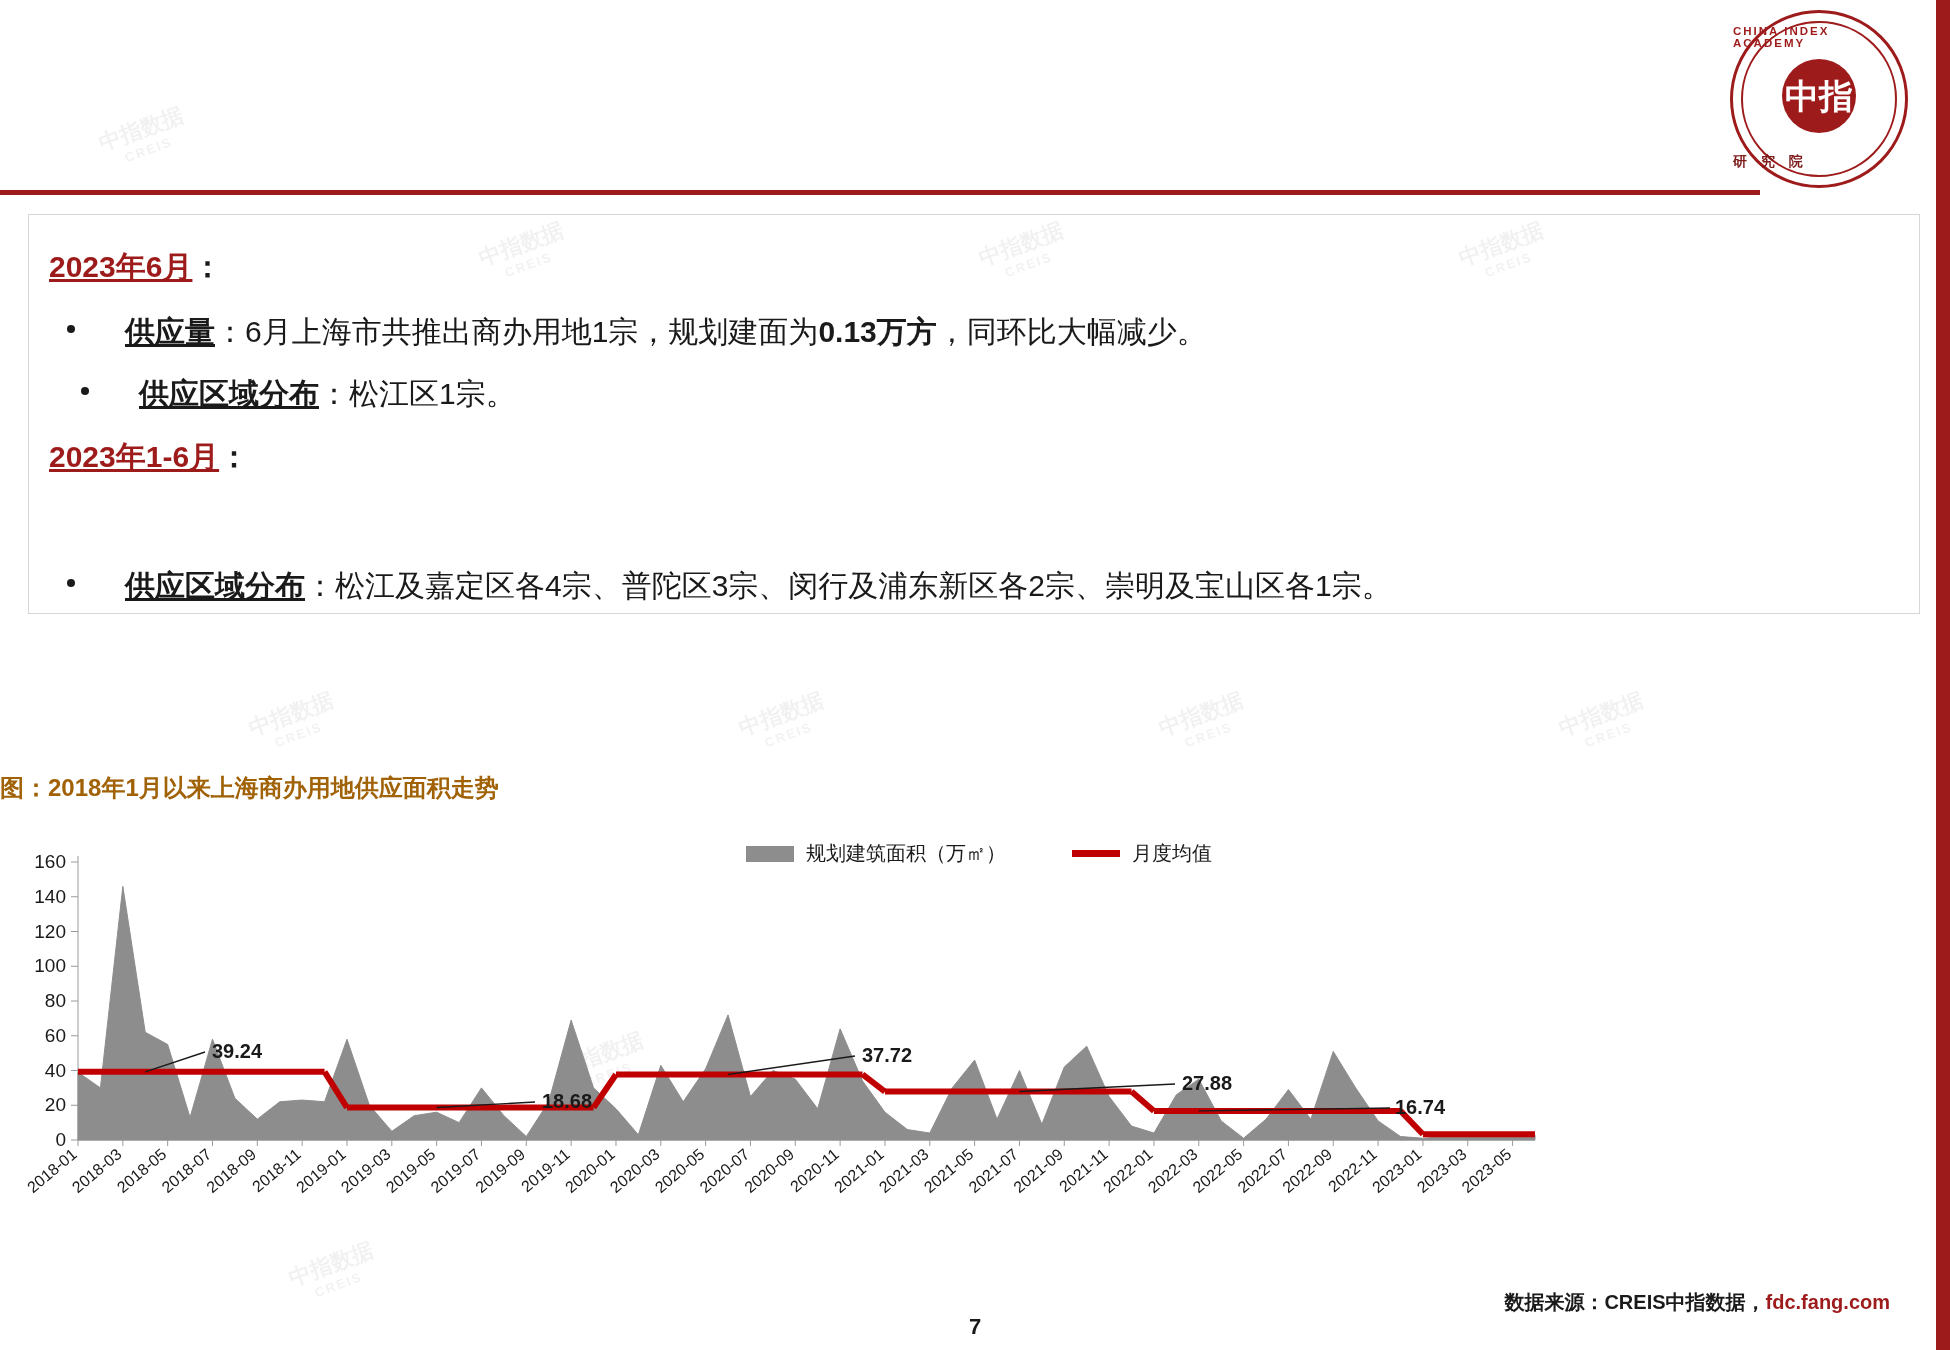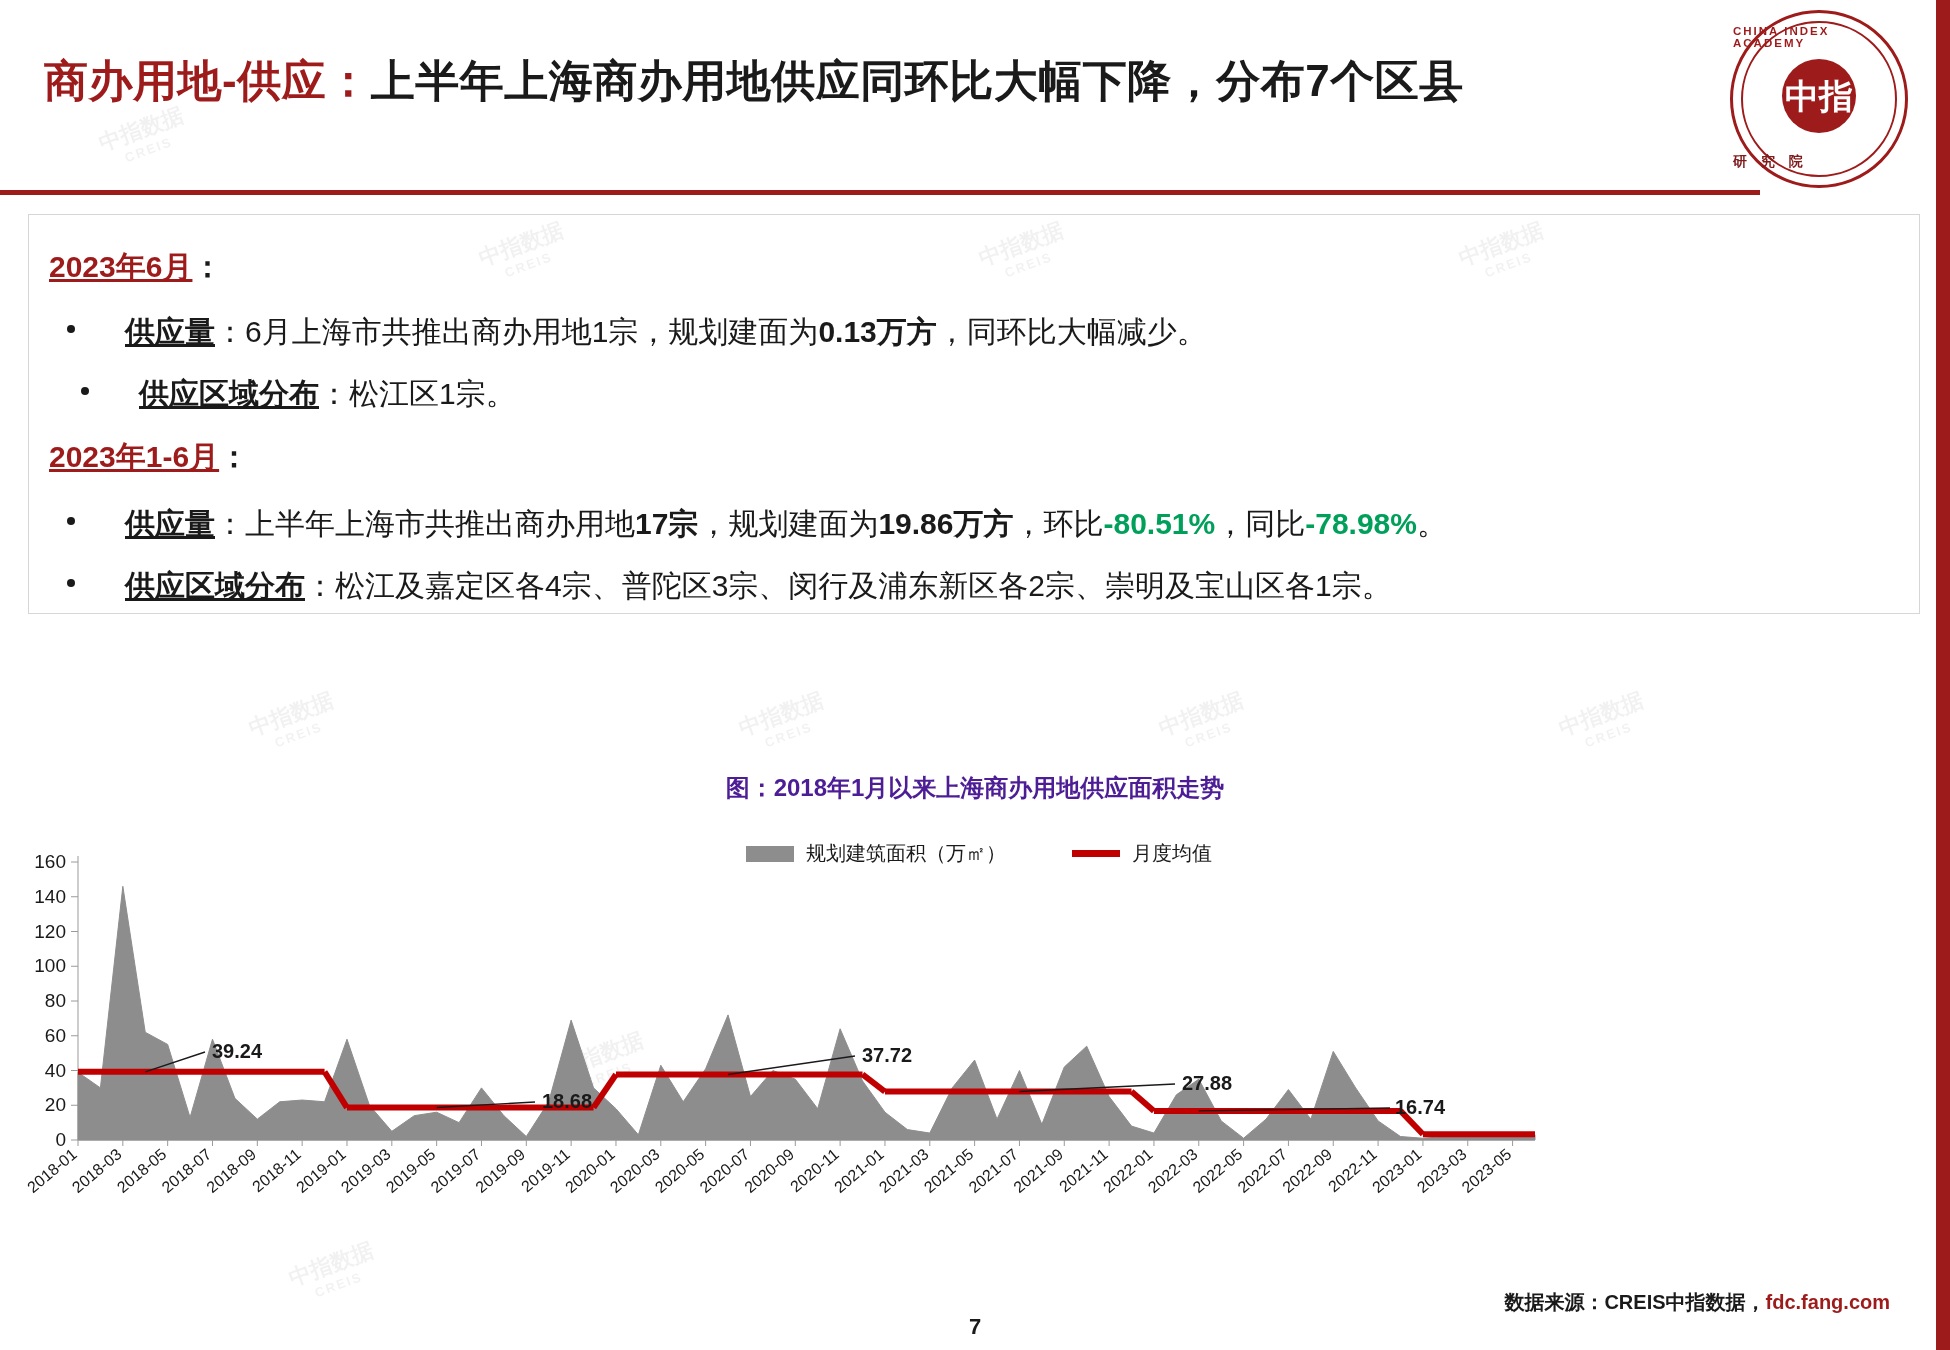--- a/index.html
+++ b/index.html
@@ -123,24 +123,23 @@
   }
   .bullet .btxt { display: inline-block; margin-left: 58px; }
   .bullet b.key { text-decoration: underline; }
   .green { color: #00a05a; font-weight: bold; }
 
   
   .chart-title {
     position: absolute;
     left: 0; top: 772px;
     width: 1950px;
-    text-align: center;
     font-size: 24px;
     font-weight: bold;
-    color: #4c1d95;
+    color: #a16207;
   }
   .legend {
     position: absolute;
     left: 0; top: 840px;
     width: 1950px;
     text-align: center;
     font-size: 20px;
     color: #1a1a1a;
     padding-left: 8px;
   }
@@ -215,23 +214,20 @@
   <div class="wm" style="left:980px; top:230px;"><span>中指数据</span><small>CREIS</small></div>
   <div class="wm" style="left:1460px; top:230px;"><span>中指数据</span><small>CREIS</small></div>
   <div class="wm" style="left:250px; top:700px;"><span>中指数据</span><small>CREIS</small></div>
   <div class="wm" style="left:740px; top:700px;"><span>中指数据</span><small>CREIS</small></div>
   <div class="wm" style="left:1160px; top:700px;"><span>中指数据</span><small>CREIS</small></div>
   <div class="wm" style="left:1560px; top:700px;"><span>中指数据</span><small>CREIS</small></div>
   <div class="wm" style="left:290px; top:1250px;"><span>中指数据</span><small>CREIS</small></div>
   <div class="wm" style="left:560px; top:1040px;"><span>中指数据</span><small>CREIS</small></div>
 
   <div class="header">
-    <div class="header-title">
-      <span class="accent">商办用地-供应：</span><span>上半年上海商办用地供应同环比大幅下降，分布7个区县</span>
-    </div>
     <div class="header-rule"></div>
 
     <div class="logo">
       <div class="logo-ring"></div>
       <div class="logo-top-text">CHINA INDEX ACADEMY</div>
       <div class="logo-center">中指</div>
       <div class="logo-bottom-text">研 究 院</div>
     </div>
   </div>
 
@@ -247,24 +243,20 @@
 
     <div class="bullet" style="left:52px; top:160px;">
       <span class="dot"></span>
       <span class="btxt"><b class="key">供应区域分布</b><span>：松江区1宗。</span></span>
     </div>
 
     <div class="sub-head" style="left:20px; top:222px;">
       <u>2023年1-6月</u><span class="plain">：</span>
     </div>
 
-    <div class="bullet" style="left:38px; top:290px;">
-      <span class="dot"></span>
-      <span class="btxt"><b class="key">供应量</b><span>：上半年上海市共推出商办用地</span><b>17宗</b><span>，规划建面为</span><b>19.86万方</b><span>，环比</span><span class="green">-80.51%</span><span>，同比</span><span class="green">-78.98%</span><span>。</span></span>
-    </div>
 
     <div class="bullet" style="left:38px; top:352px;">
       <span class="dot"></span>
       <span class="btxt"><b class="key">供应区域分布</b><span>：松江及嘉定区各4宗、普陀区3宗、闵行及浦东新区各2宗、崇明及宝山区各1宗。</span></span>
     </div>
   </div>
 
   <div class="chart-title">图：2018年1月以来上海商办用地供应面积走势</div>
 
   <div class="legend">

